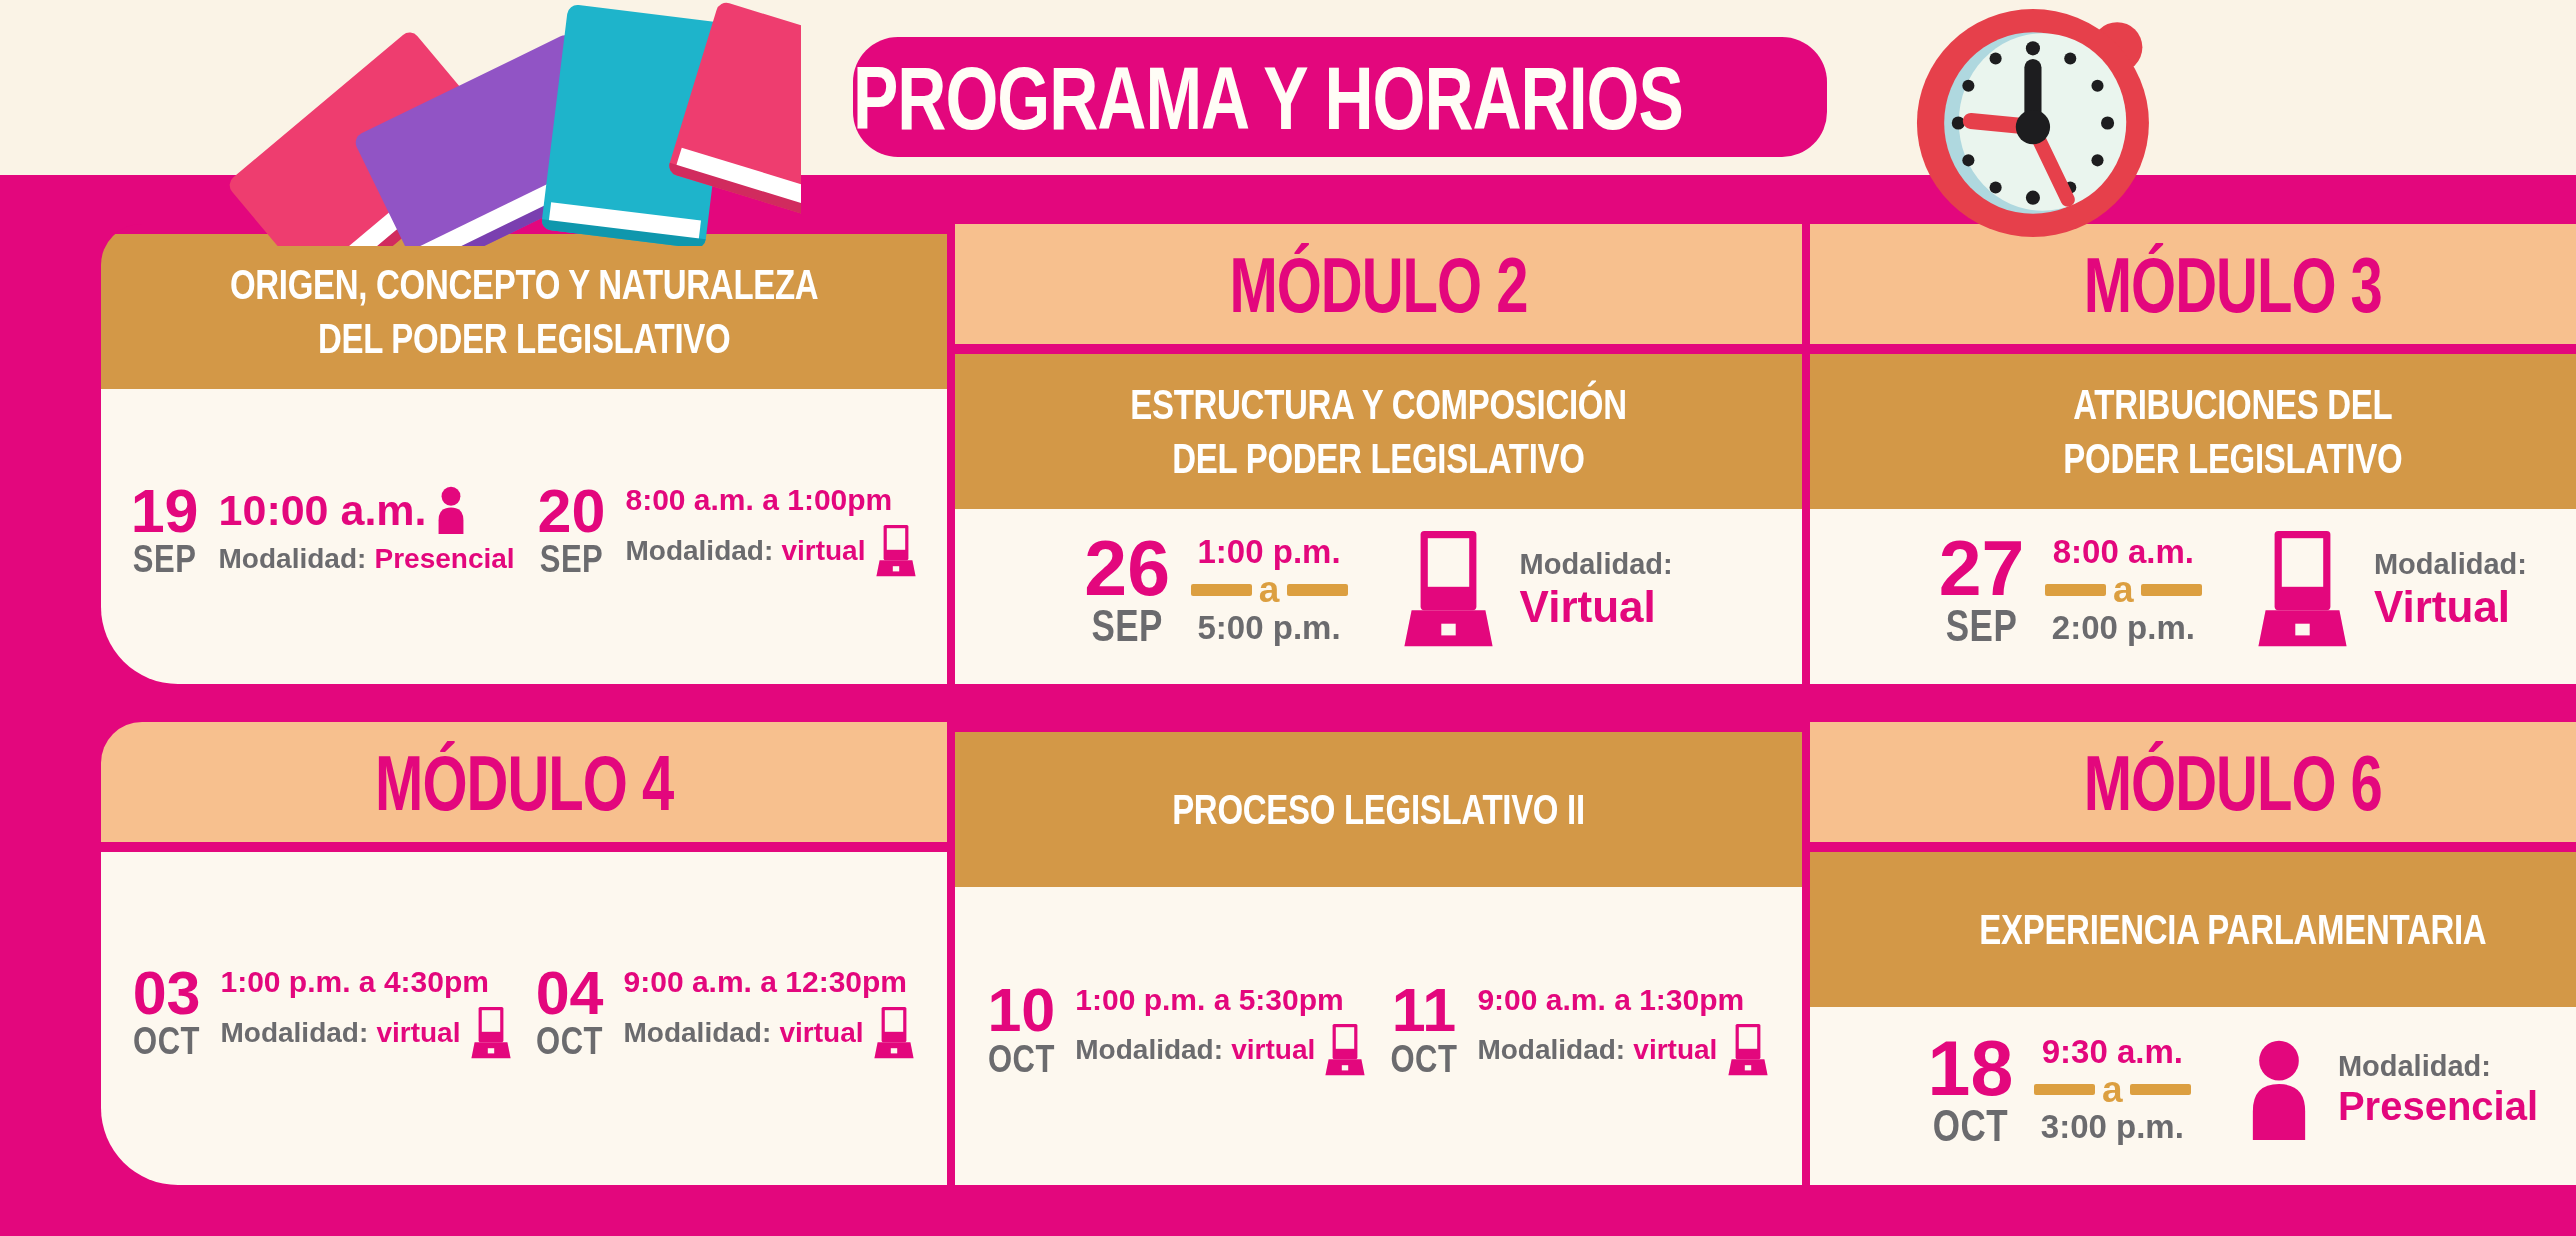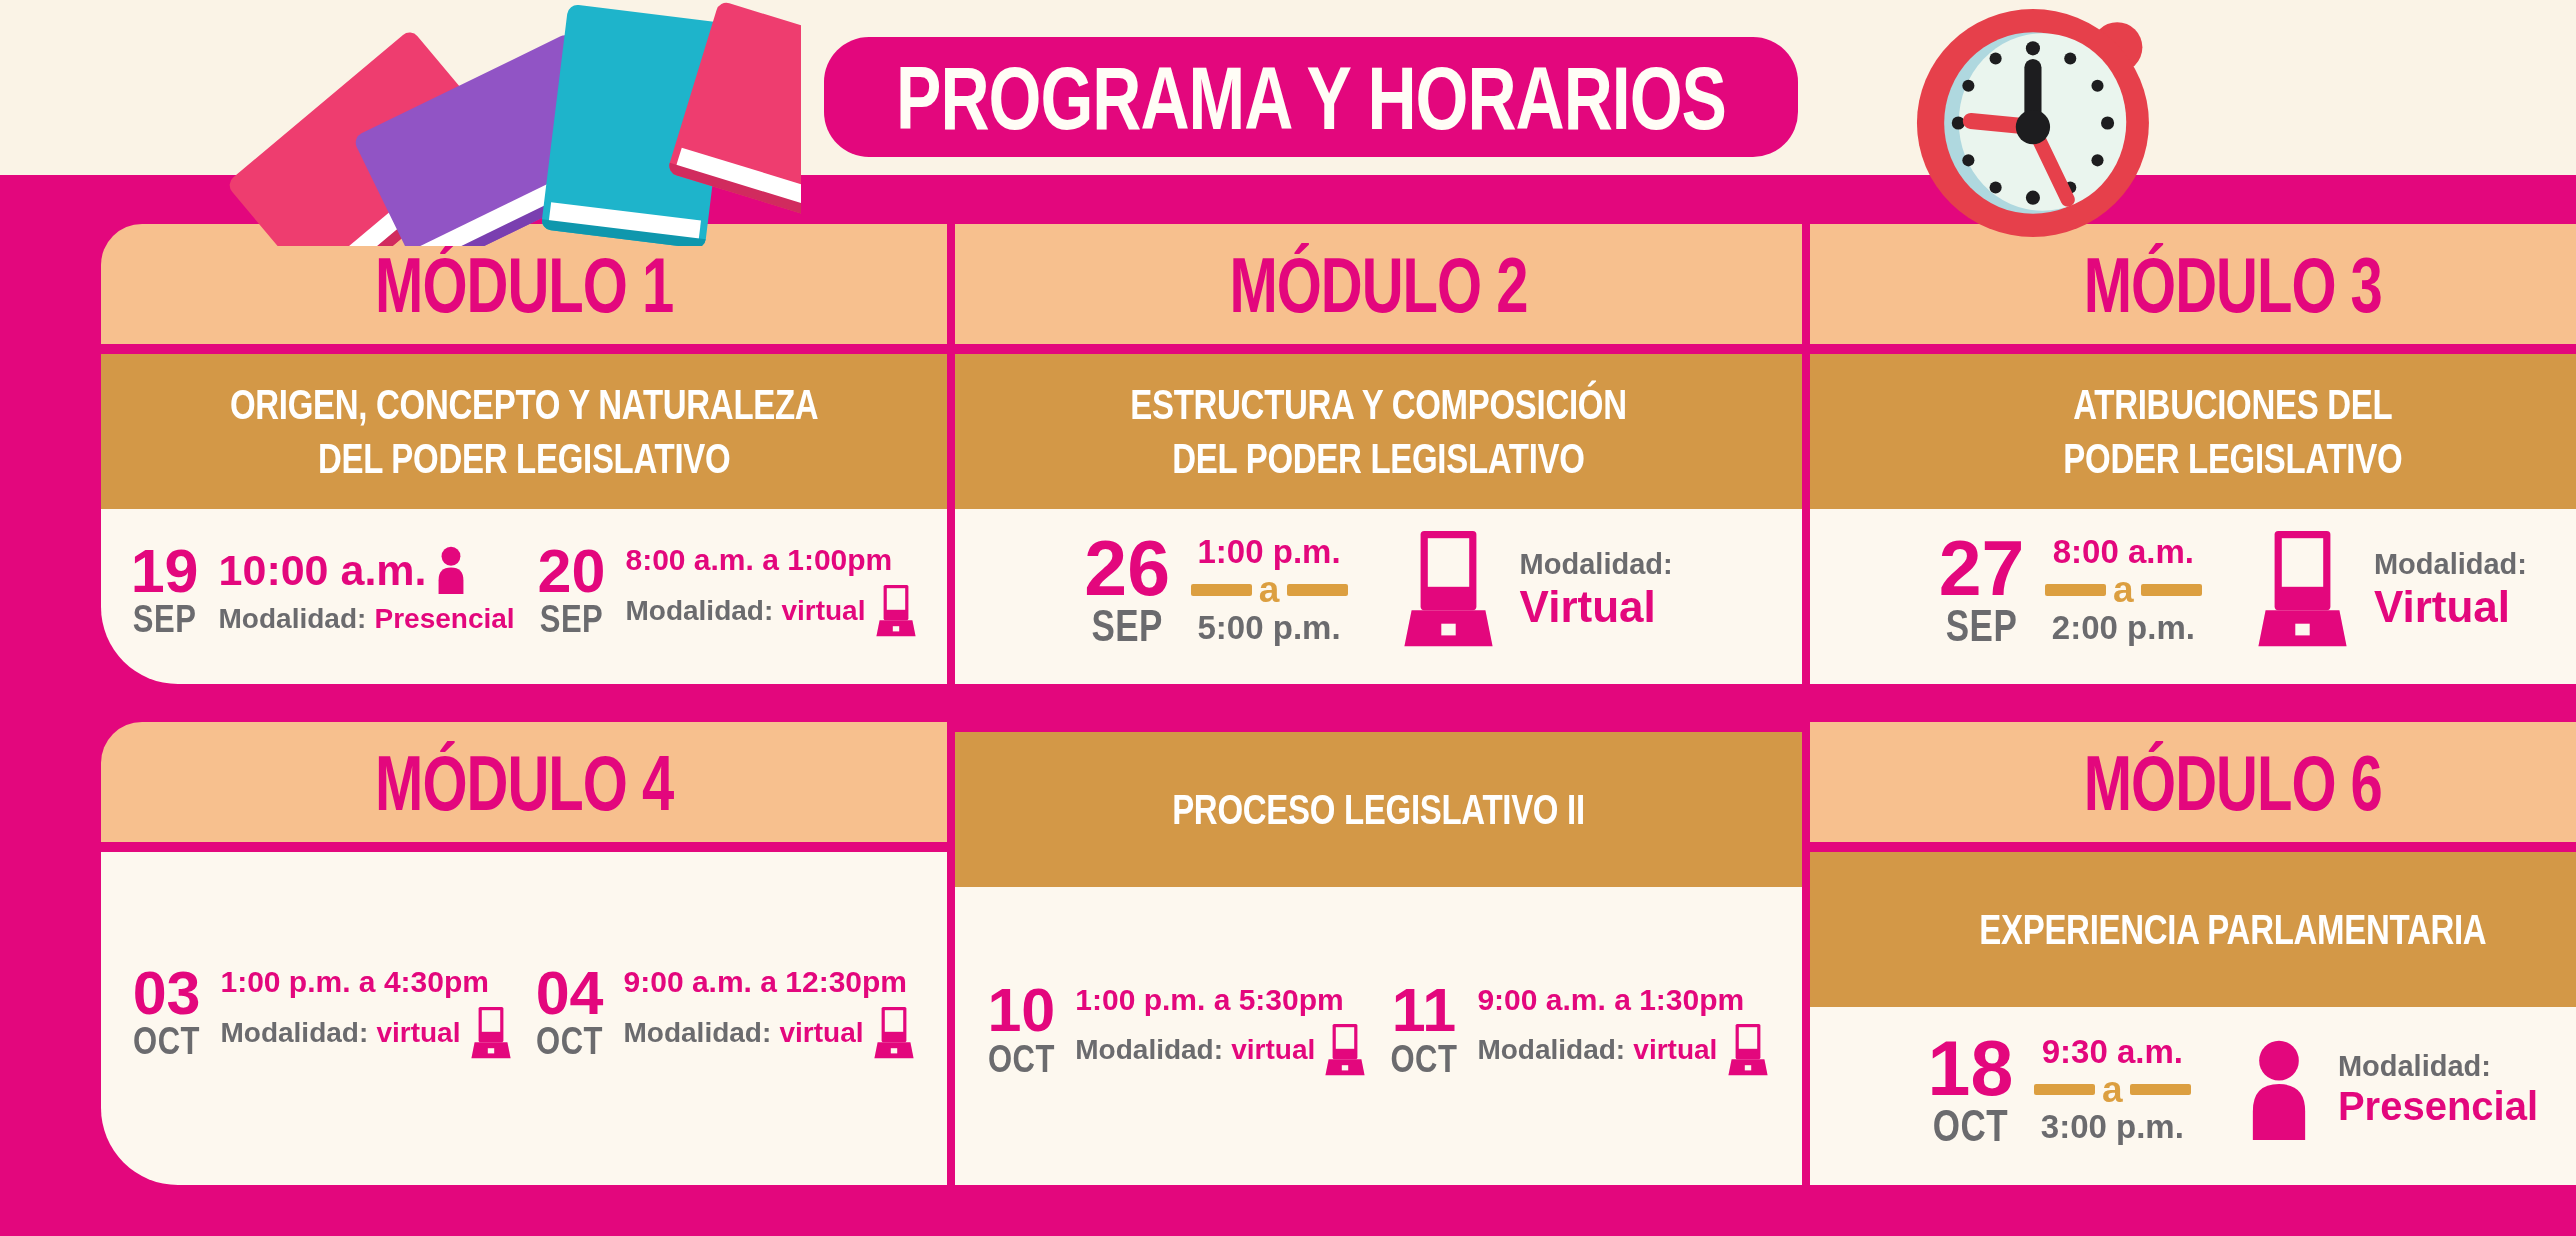--- a/index.html
+++ b/index.html
@@ -63,22 +63,22 @@
   .mvalue-md{font-size:40px;}
 
   
   .icon{flex:0 0 auto;}
   .person-sm{width:30px;height:50px;}
   .laptop-sm{width:44px;height:52px;}
   .laptop-lg{width:101px;height:117px;}
   .person-lg{width:76px;height:101px;}
 
   
-  .title-pill{position:absolute;left:824px;top:37px;width:974px;height:120px;background:var(--magenta);
-    border-radius:45px;display:flex;align-items:center;justify-content:center;z-index:5;}
+  .title-pill{position:absolute;left:853px;top:37px;width:974px;height:120px;background:var(--magenta);
+    border-radius:45px;display:flex;align-items:center;justify-content:flex-start;z-index:5;}
   .title-pill span{color:#FFFDF6;font-size:68px;font-weight:800;letter-spacing:-1px;transform:scaleY(1.32);white-space:nowrap;}
 
   .books{position:absolute;left:219px;top:0;width:582px;height:246px;overflow:hidden;z-index:6;}
   .book{position:absolute;border-radius:10.3px;}
   .book .pages{position:absolute;left:7.2px;right:7.2px;bottom:9.3px;height:18.5px;background:#FFFFFF;}
   .book .back{position:absolute;left:0;right:0;bottom:0;height:10.3px;border-radius:0 0 10.3px 10.3px;}
   .book-pink1{left:28px;top:88px;width:242px;height:155px;background:#EE3D6F;transform:rotate(-40deg);}
   .book-pink1 .back{background:#D12B5E;}
   .book-purple{left:155px;top:77px;width:242px;height:155px;background:#9154C5;transform:rotate(-26deg);}
   .book-purple .back{background:#7A3FB0;}
@@ -91,23 +91,20 @@
 </style>
 </head>
 <body>
 
 <div class="canvas">
   <div class="magenta-band"></div>
 
   <div class="row row1">
 
     <section class="col">
-      <div class="hdr">
-        <span class="hdr-text">MÓDULO 1</span>
-      </div>
       <div class="divider"></div>
       <div class="tan">
         <span class="tan-line">ORIGEN, CONCEPTO Y NATURALEZA</span>
         <span class="tan-line">DEL PODER LEGISLATIVO</span>
       </div>
       <div class="sched dual">
         <div class="session">
           <div class="date-stack">
             <span class="day">19</span>
             <span class="month">SEP</span>

